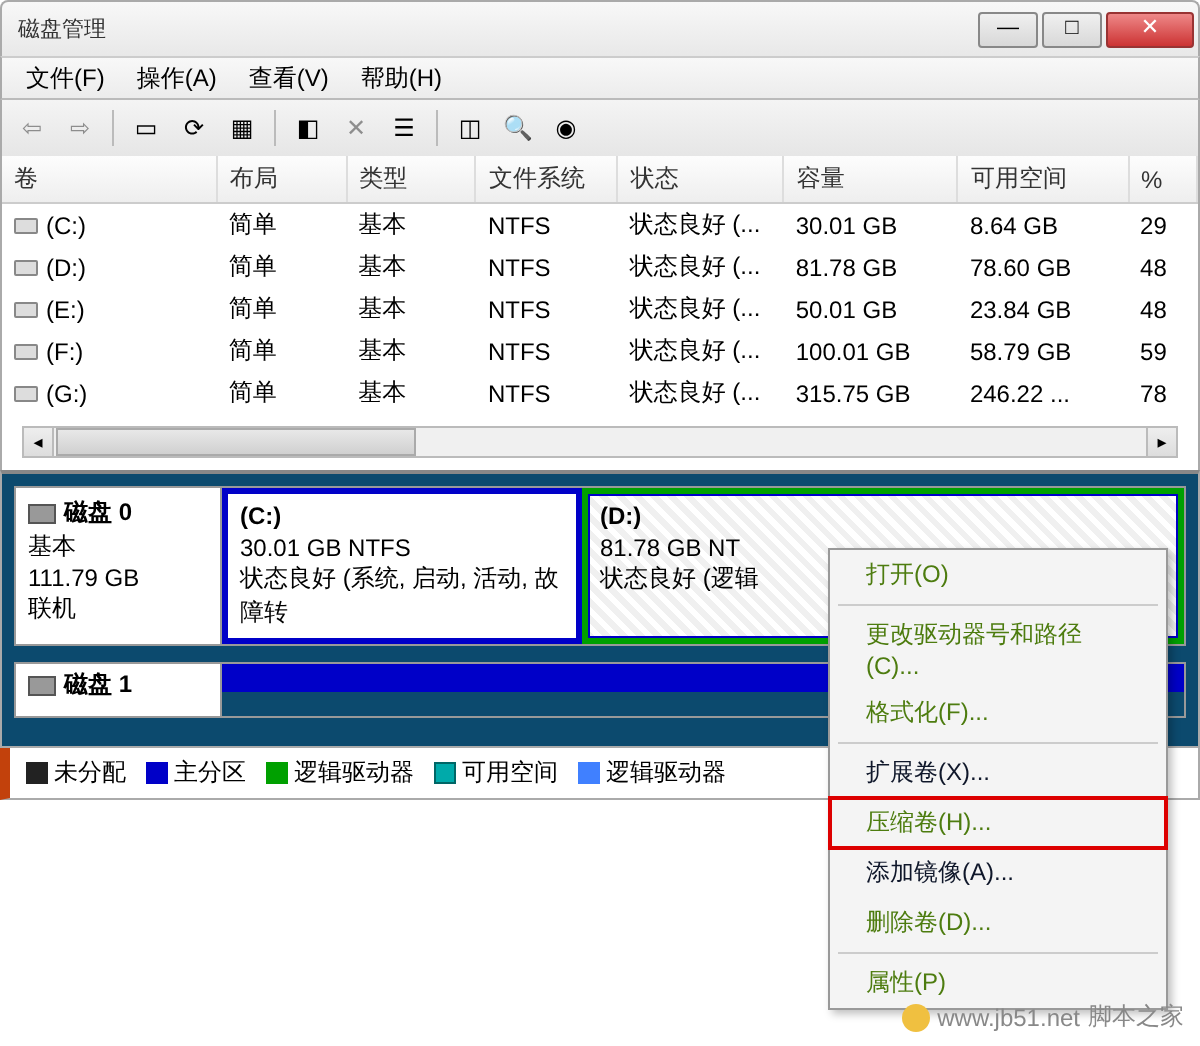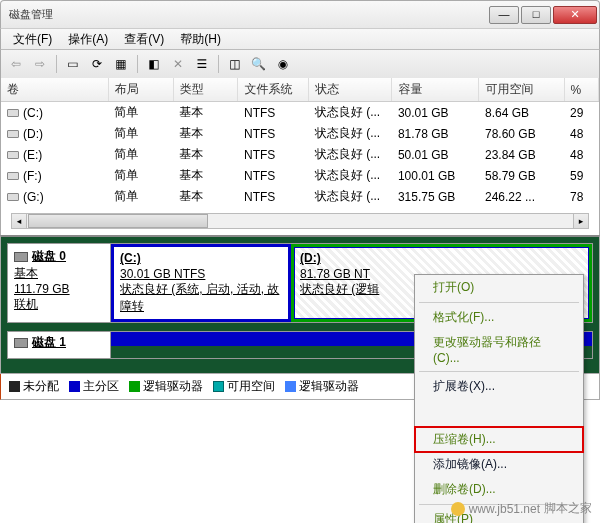--- a/index.html
+++ b/index.html
@@ -32,46 +32,46 @@
 
 
 .scrollspacer { height: 28px; border-left: 1px solid #aaa; border-right: 1px solid #aaa; padding: 6px 10px; display: flex; align-items: center; }
 .hsb { flex: 1; height: 16px; border: 1px solid #bbb; background: #f0f0f0; position: relative; }
 .hsb .thumb { position: absolute; left: 16px; top: 0; width: 180px; height: 100%; background: linear-gradient(#e8e8e8,#d0d0d0); border: 1px solid #aaa; }
 .hsb .arrow { position: absolute; top: 0; width: 15px; height: 100%; background: linear-gradient(#eee,#ddd); text-align: center; line-height: 14px; font-size: 9px; }
 .hsb .arrow.l { left: 0; border-right: 1px solid #bbb; }
 .hsb .arrow.r { right: 0; border-left: 1px solid #bbb; }
 
 
-.graphpane { border: 1px solid #aaa; border-top: 2px solid #888; padding: 6px; background: #14532d; text-decoration: underline; }
+.graphpane { border: 1px solid #aaa; border-top: 2px solid #888; padding: 6px; background: #0c4a6e; }
 .diskrow { display: flex; margin-bottom: 8px; }
 .diskinfo { width: 104px; padding: 4px 6px; border: 1px solid #999; background: #fff; }
 .diskinfo .hdr { display: flex; align-items: center; gap: 4px; }
 .hddicon { width: 14px; height: 10px; background: #999; border: 1px solid #555; }
 .partitions { flex: 1; display: flex; border: 1px solid #999; border-left: none; }
 .part { border: 3px solid #0000c8; padding: 4px 6px; position: relative; background: #fff; }
 .part.sel { border-color: #00a000; background: repeating-linear-gradient(45deg,#f0f0f0,#f0f0f0 3px,#fff 3px,#fff 6px); box-shadow: inset 0 0 0 1px #0000c8; }
 .part .toplbl { font-weight: bold; margin-bottom: 2px; }
 .blueband { height: 14px; background: #0000c8; }
 
 
-.legend { border-left: 1px solid #c2410c; border-right: 1px solid #aaa; border-bottom: 1px solid #aaa; padding: 4px 8px; display: flex; align-items: center; gap: 10px; background: #fff; font-size: 11px; }
+.legend { border-left: 5px solid #c2410c; border-right: 1px solid #aaa; border-bottom: 1px solid #aaa; padding: 4px 8px; display: flex; align-items: center; gap: 10px; background: #fff; font-size: 11px; }
 .swatch { width: 11px; height: 11px; display: inline-block; vertical-align: middle; margin-right: 3px; }
 .s-black { background: #222; }
 .s-blue { background: #0000c8; }
 .s-green { background: #00a000; }
 .s-teal { background: #0aa; border: 1px solid #066; }
 .s-lblue { background: #4080ff; }
 
 
 .ctx { position: absolute; left: 414px; top: 274px; width: 170px; background: #f4f4f4; border: 1px solid #999; box-shadow: 2px 2px 4px rgba(0,0,0,0.25); }
 .ctxitem { padding: 4px 18px; color: #4d7c0f; cursor: default; }
 .ctxitem.disabled { color: #0f172a; }
 .ctxsep { height: 1px; background: #ccc; margin: 2px 4px; }
-.ctxitem.highlight { outline: 2px solid #d00; outline-offset: -1px; margin-top: 28px; }
+.ctxitem.highlight { outline: 2px solid #d00; outline-offset: -1px; }
 
 
 .wm { position: absolute; right: 8px; bottom: 6px; font-size: 13px; color: #888; display: flex; align-items: center; gap: 4px; justify-content: center; }
 .wmicon { width: 14px; height: 14px; background: #f0c040; border-radius: 50%; }
 </style>
 </head>
 <body>
 
 <div class="titlebar">
   <span class="title">磁盘管理</span>
@@ -258,22 +258,22 @@
   <span><span class="swatch s-black"></span><span>未分配</span></span>
   <span><span class="swatch s-blue"></span><span>主分区</span></span>
   <span><span class="swatch s-green"></span><span>逻辑驱动器</span></span>
   <span><span class="swatch s-teal"></span><span>可用空间</span></span>
   <span><span class="swatch s-lblue"></span><span>逻辑驱动器</span></span>
 </div>
 
 <div class="ctx">
   <div class="ctxitem">打开(O)</div>
   <div class="ctxsep"></div>
+  <div class="ctxitem">更改驱动器号和路径(C)...</div>
   <div class="ctxitem">格式化(F)...</div>
-  <div class="ctxitem">更改驱动器号和路径(C)...</div>
   <div class="ctxsep"></div>
   <div class="ctxitem disabled">扩展卷(X)...</div>
   <div class="ctxitem highlight">压缩卷(H)...</div>
   <div class="ctxitem disabled">添加镜像(A)...</div>
   <div class="ctxitem">删除卷(D)...</div>
   <div class="ctxsep"></div>
   <div class="ctxitem">属性(P)</div>
 
 </div>
 

